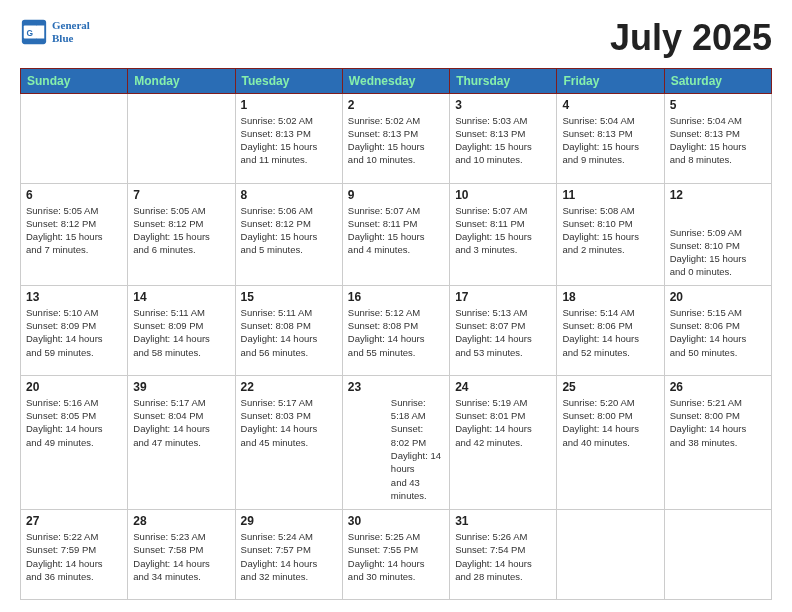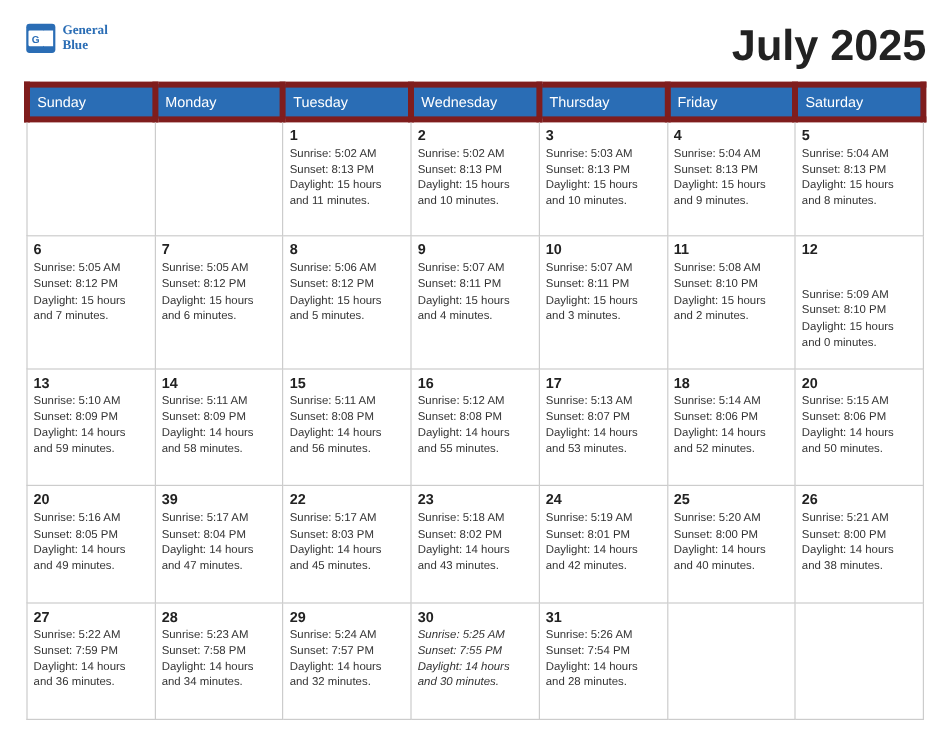--- a/index.html
+++ b/index.html
@@ -57,25 +57,25 @@
     }
     .calendar {
       flex: 1;
       border: 1px solid #ccc;
       border-collapse: collapse;
       width: 100%;
       table-layout: fixed;
     }
     .calendar thead tr th {
       background: #2a6db5;
-      color: #ffffff;
+      color: #86efac;
       font-size: 12px;
-      font-weight: normal;
+      font-weight: bold;
       padding: 5px 6px;
-      border: 5px solid #7f1d1d;
+      border: 1px solid #7f1d1d;
       text-align: left;
     }
     .calendar tbody tr td {
       border: 1px solid #ccc;
       vertical-align: top;
       padding: 4px 5px;
       font-size: 10px;
       color: #333;
       background: #fff;
       height: 88px;
@@ -295,21 +295,21 @@
           </td>
           <td>
             <span class="day-num">22</span>
             <div class="day-info" style="white-space: pre-line;">Sunrise: 5:17 AM
 Sunset: 8:03 PM
 Daylight: 14 hours
 and 45 minutes.</div>
           </td>
           <td>
             <span class="day-num">23</span>
-            <div class="day-info" style="white-space: pre-line;">Sunrise: 5:18 AM
+            <div class="day-info" style="white-space: pre-line; margin-left: 43px;">Sunrise: 5:18 AM
 Sunset: 8:02 PM
 Daylight: 14 hours
 and 43 minutes.</div>
           </td>
           <td>
             <span class="day-num">24</span>
             <div class="day-info" style="white-space: pre-line;">Sunrise: 5:19 AM
 Sunset: 8:01 PM
 Daylight: 14 hours
 and 42 minutes.</div>
@@ -346,21 +346,21 @@
           </td>
           <td>
             <span class="day-num">29</span>
             <div class="day-info" style="white-space: pre-line;">Sunrise: 5:24 AM
 Sunset: 7:57 PM
 Daylight: 14 hours
 and 32 minutes.</div>
           </td>
           <td>
             <span class="day-num">30</span>
-            <div class="day-info" style="white-space: pre-line; font-style: italic;">Sunrise: 5:25 AM
+            <div class="day-info" style="white-space: pre-line;">Sunrise: 5:25 AM
 Sunset: 7:55 PM
 Daylight: 14 hours
 and 30 minutes.</div>
           </td>
           <td>
             <span class="day-num">31</span>
             <div class="day-info" style="white-space: pre-line;">Sunrise: 5:26 AM
 Sunset: 7:54 PM
 Daylight: 14 hours
 and 28 minutes.</div>

